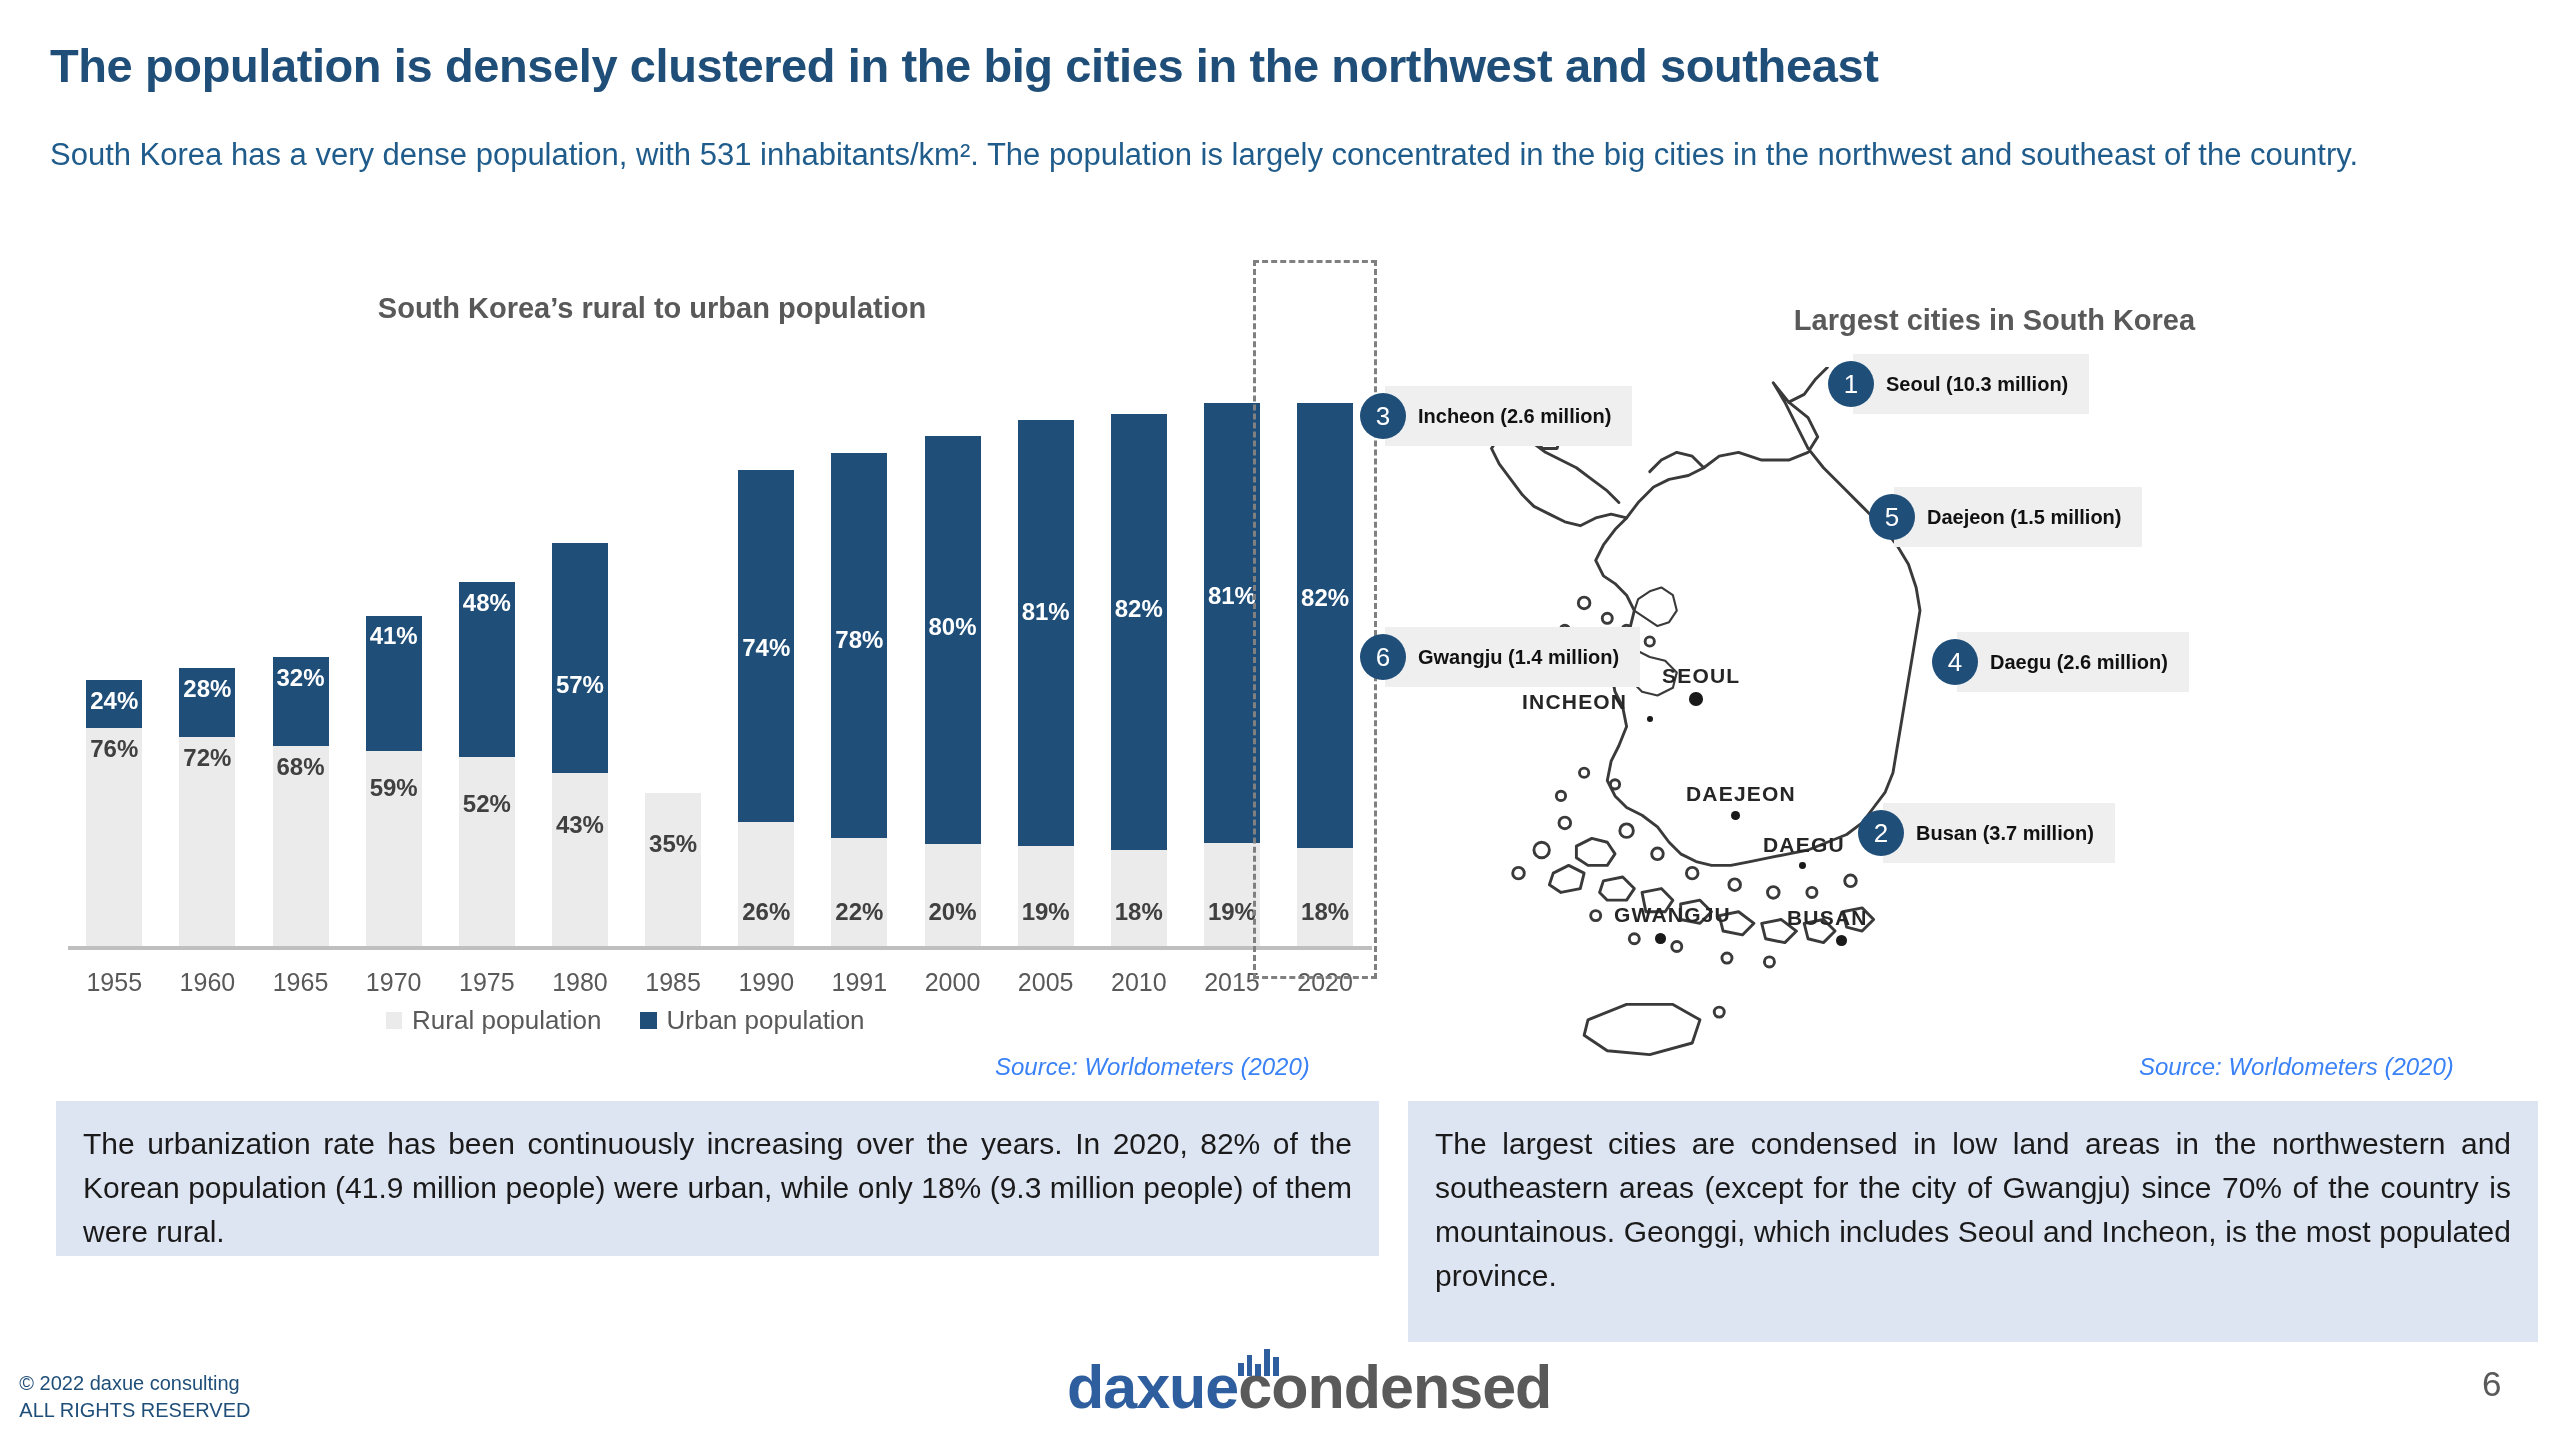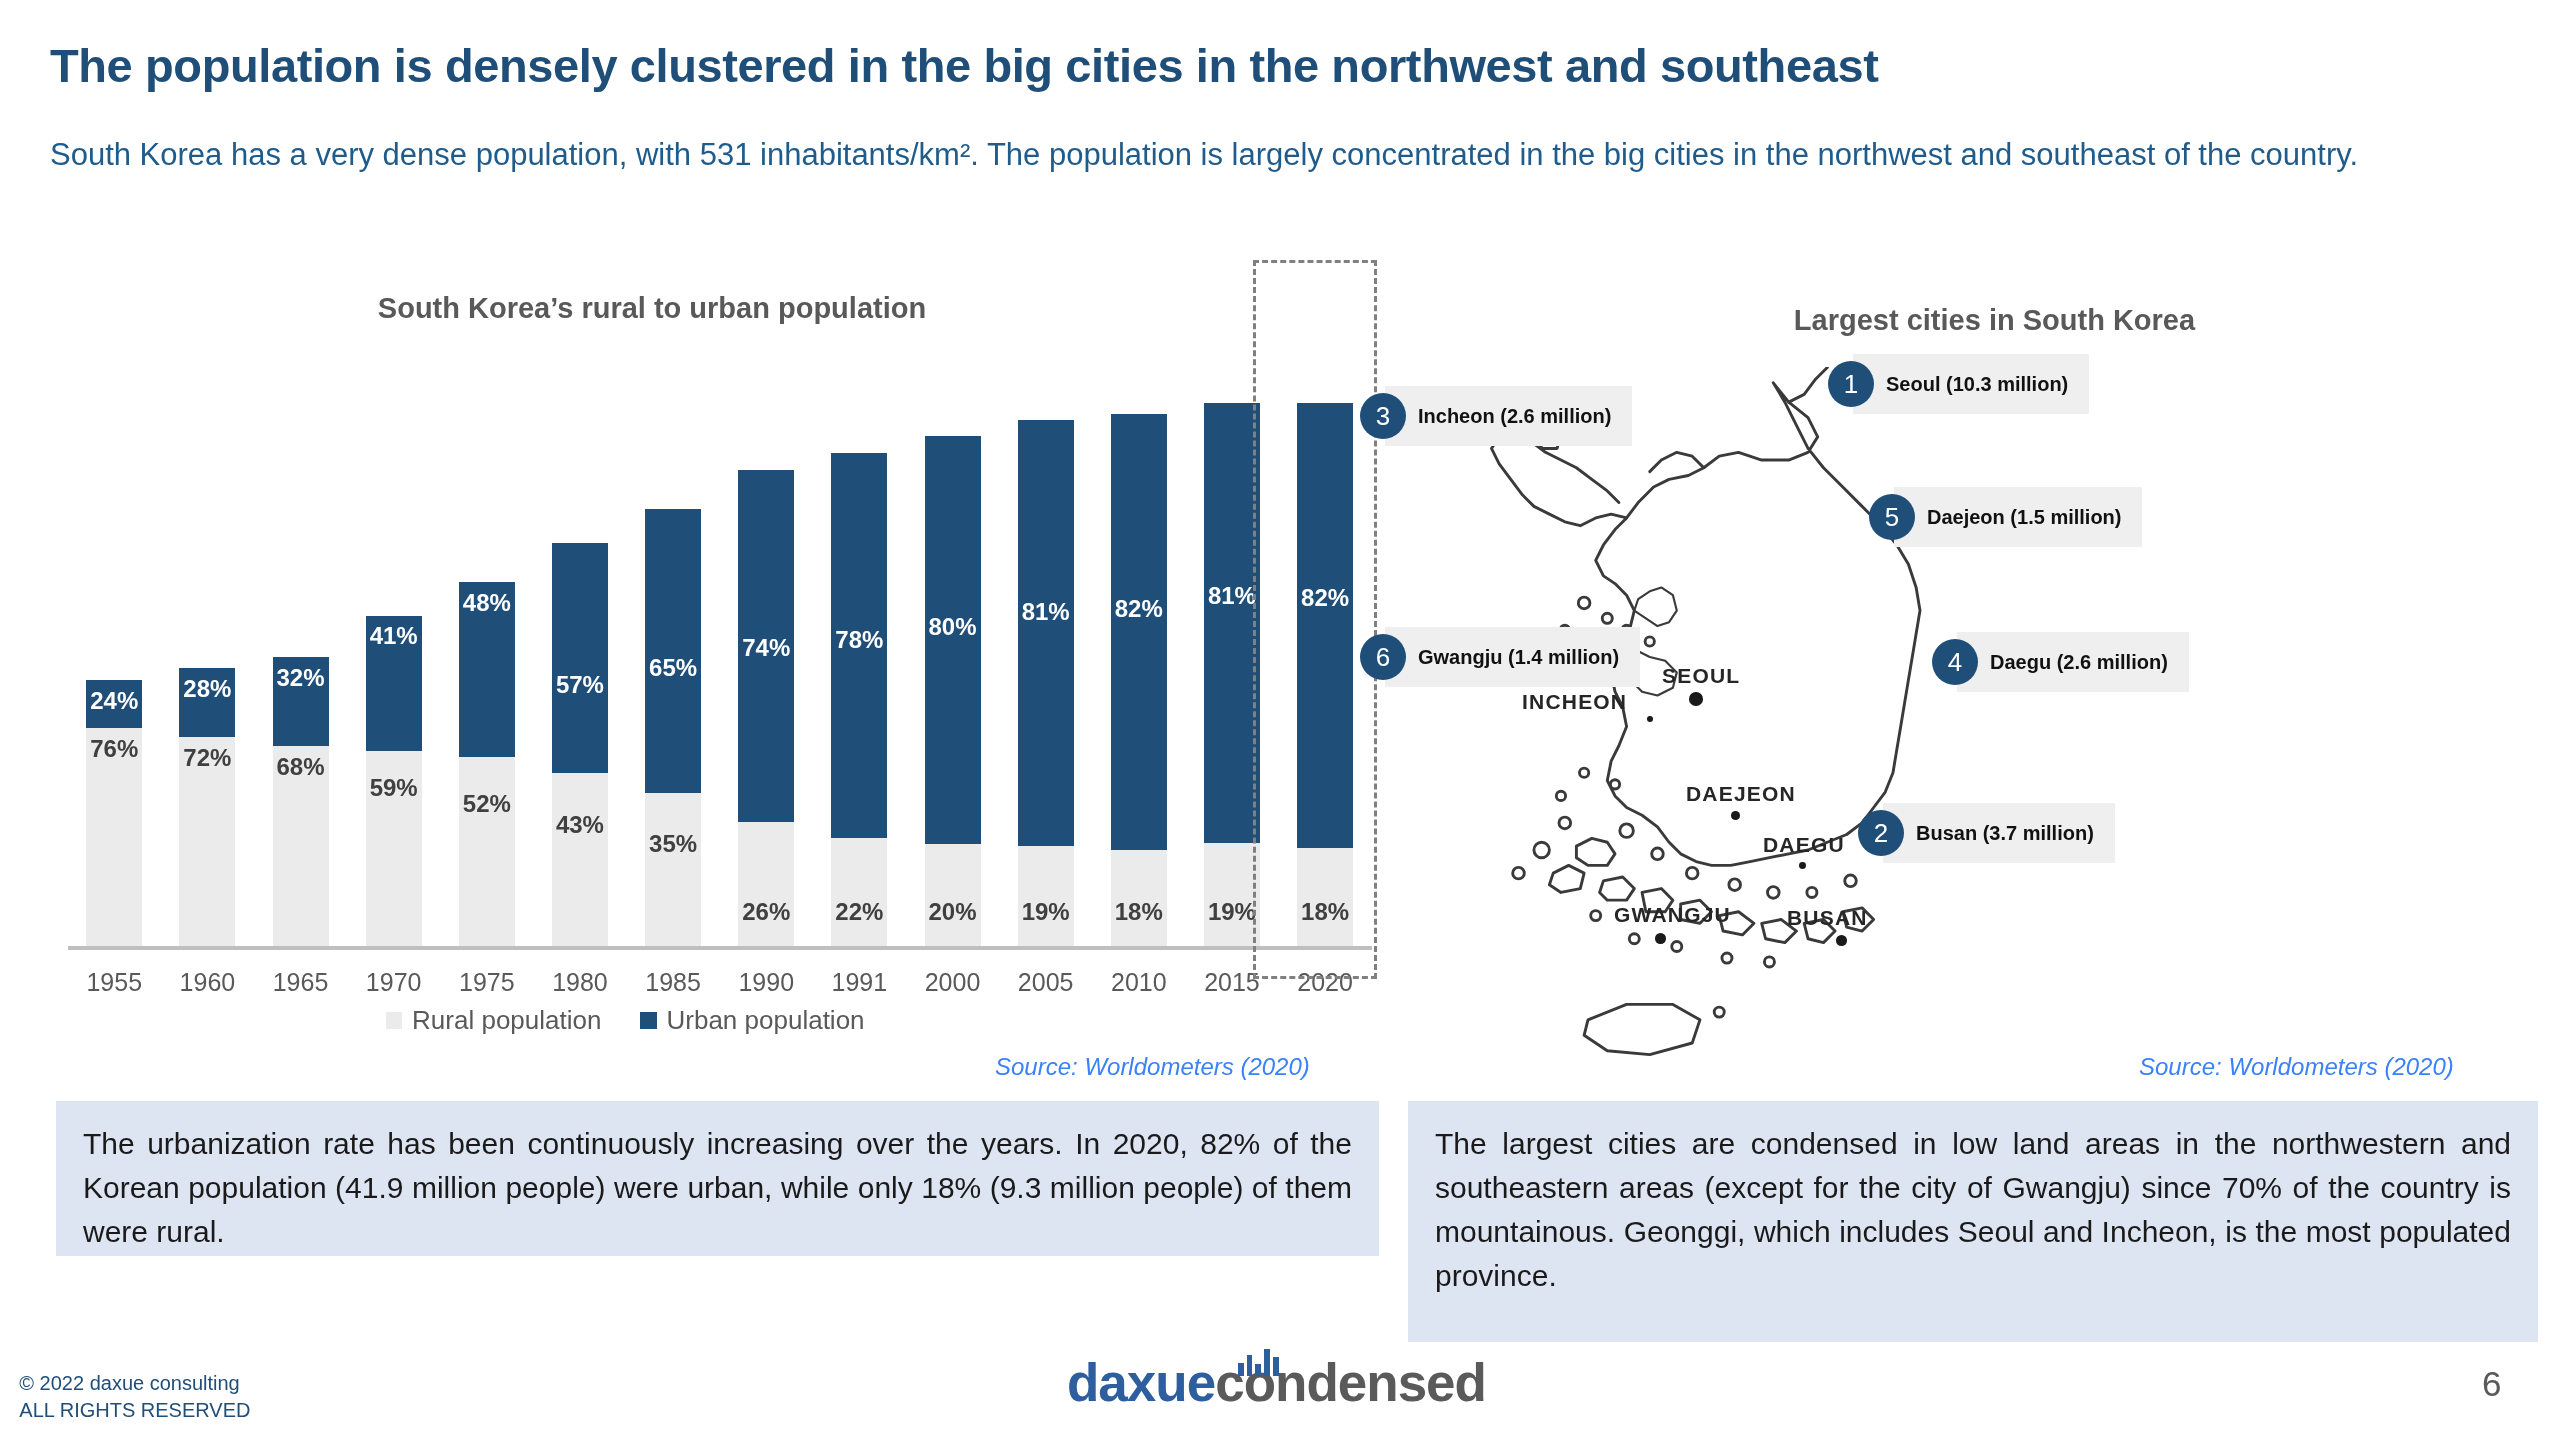--- a/index.html
+++ b/index.html
@@ -77,21 +77,21 @@
     white-space:nowrap;
   }
 
   
   .note{position:absolute;background:#DEE5F2;color:#1a1a1a;font-size:30px;line-height:1.47;text-align:justify;box-sizing:border-box;padding:21px 27px;}
   #note-left{left:56px;top:1101px;width:1323px;height:155px;}
   #note-right{left:1408px;top:1101px;width:1130px;height:241px;}
 
   
   #copyright{position:absolute;left:19.3px;top:1370px;font-size:20px;color:#1F4E79;line-height:1.35;}
-  #logo{position:absolute;left:1067px;top:1352px;display:flex;align-items:flex-end;font-size:53px;font-weight:bold;letter-spacing:-1px;}
+  #logo{position:absolute;left:1067px;top:1352px;display:flex;align-items:flex-end;font-size:61px;font-weight:bold;letter-spacing:-1px;}
   #logo .dx{color:#2E5E9E;}
   #logo .cs{color:#5A5A5A;}
   #logo-bars{position:absolute;left:1238px;top:1345px;display:flex;align-items:flex-end;gap:2.9px;height:31px;}
   #logo-bars i{display:block;width:5.8px;background:#2E5E9E;}
   #page-number{position:absolute;left:2482px;top:1364px;font-size:35px;color:#595959;}
 </style>
 </head>
 <body>
 
 <div class="slide">
@@ -158,23 +158,20 @@
             <div class="seg-urban" style="flex: 0 0 57%;">
               <span class="seg-lbl" style="margin-top: 121px;">57%</span>
             </div>
             <div class="seg-rural" style="flex: 0 0 43%;">
               <span class="seg-lbl" style="margin-bottom: 100px;">43%</span>
             </div>
           </div>
         </div>
         <div class="barcol">
           <div class="bar-wrap" style="height: 78%;">
-            <div class="seg-urban" style="flex: 0 0 65%;">
-              <span class="seg-lbl" style="margin-top: 138px;">65%</span>
-            </div>
             <div class="seg-rural" style="flex: 0 0 35%;">
               <span class="seg-lbl" style="margin-bottom: 81px;">35%</span>
             </div>
           </div>
         </div>
         <div class="barcol">
           <div class="bar-wrap" style="height: 85%;">
             <div class="seg-urban" style="flex: 0 0 74%;">
               <span class="seg-lbl" style="margin-top: 157px;">74%</span>
             </div>

